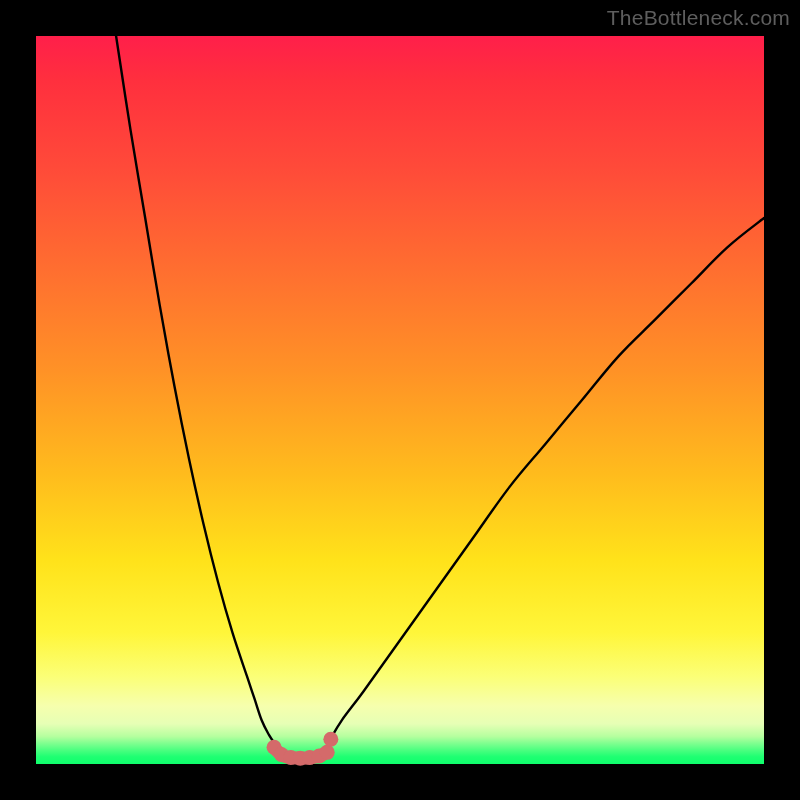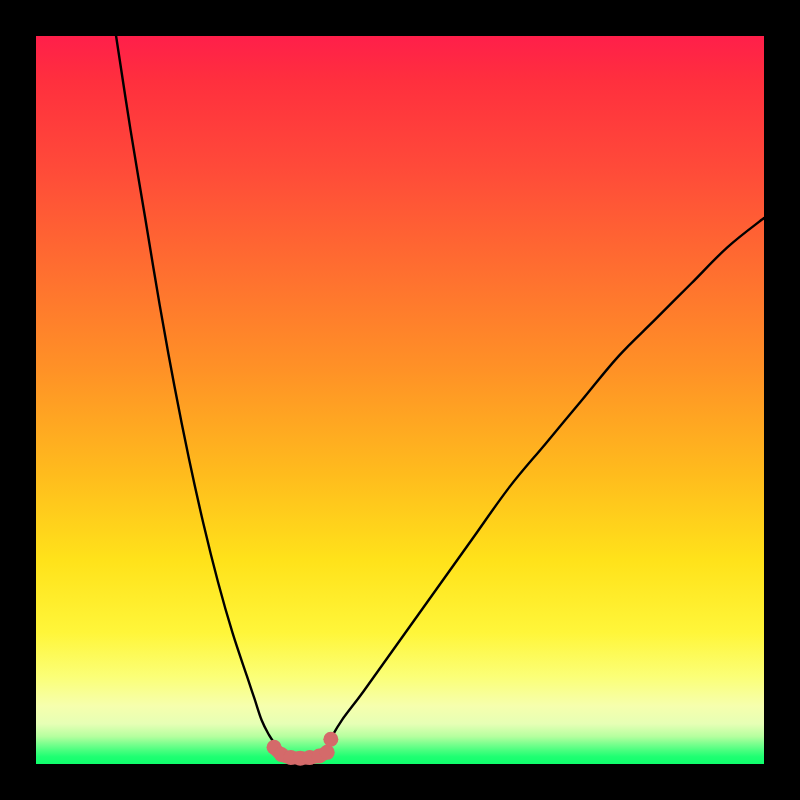--- a/index.html
+++ b/index.html
@@ -79,13 +79,14 @@
           <circle cx="245.336" cy="718.536" r="7.5" fill="#d46a6a"></circle>
           <circle cx="254.79999999999998" cy="721.448" r="7.5" fill="#d46a6a"></circle>
           <circle cx="264.264" cy="722.176" r="7.5" fill="#d46a6a"></circle>
           <circle cx="273.728" cy="721.448" r="7.5" fill="#d46a6a"></circle>
           <circle cx="283.192" cy="719.992" r="7.5" fill="#d46a6a"></circle>
           <circle cx="291.2" cy="716.352" r="7.5" fill="#d46a6a"></circle>
           <circle cx="294.84000000000003" cy="703.248" r="7.5" fill="#d46a6a"></circle>
         </g>
     </svg>
   </div>
+  <div class="watermark">TheBottleneck.com</div>
 </div>
 
 </body></html>

